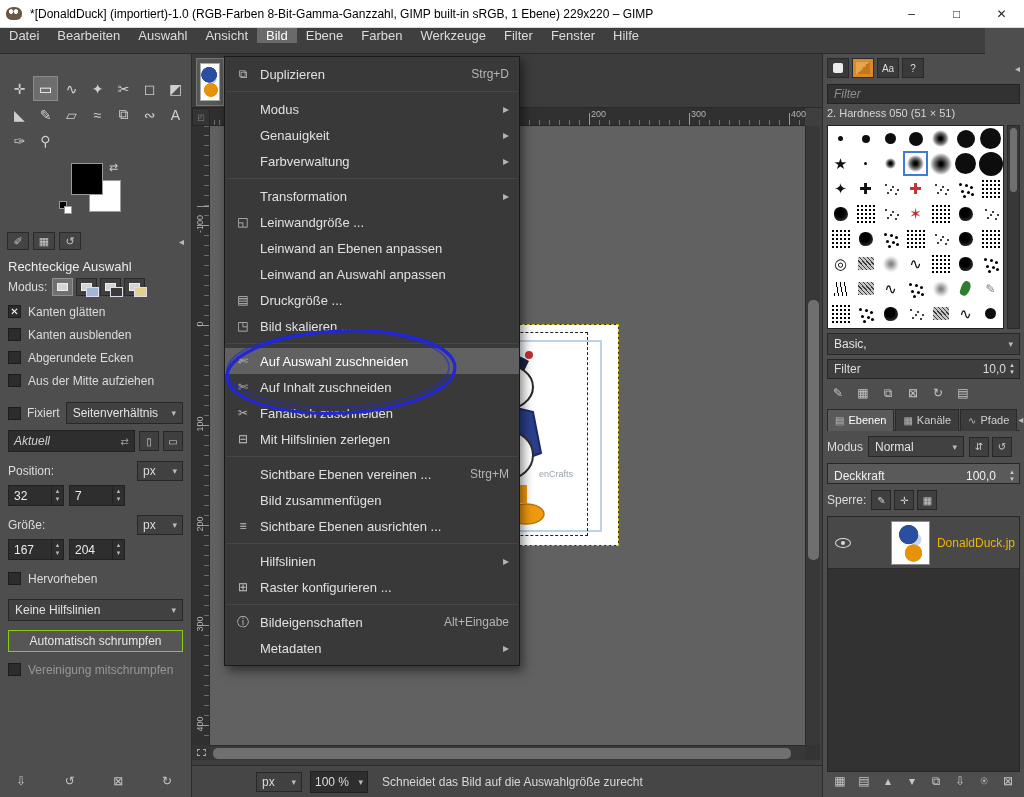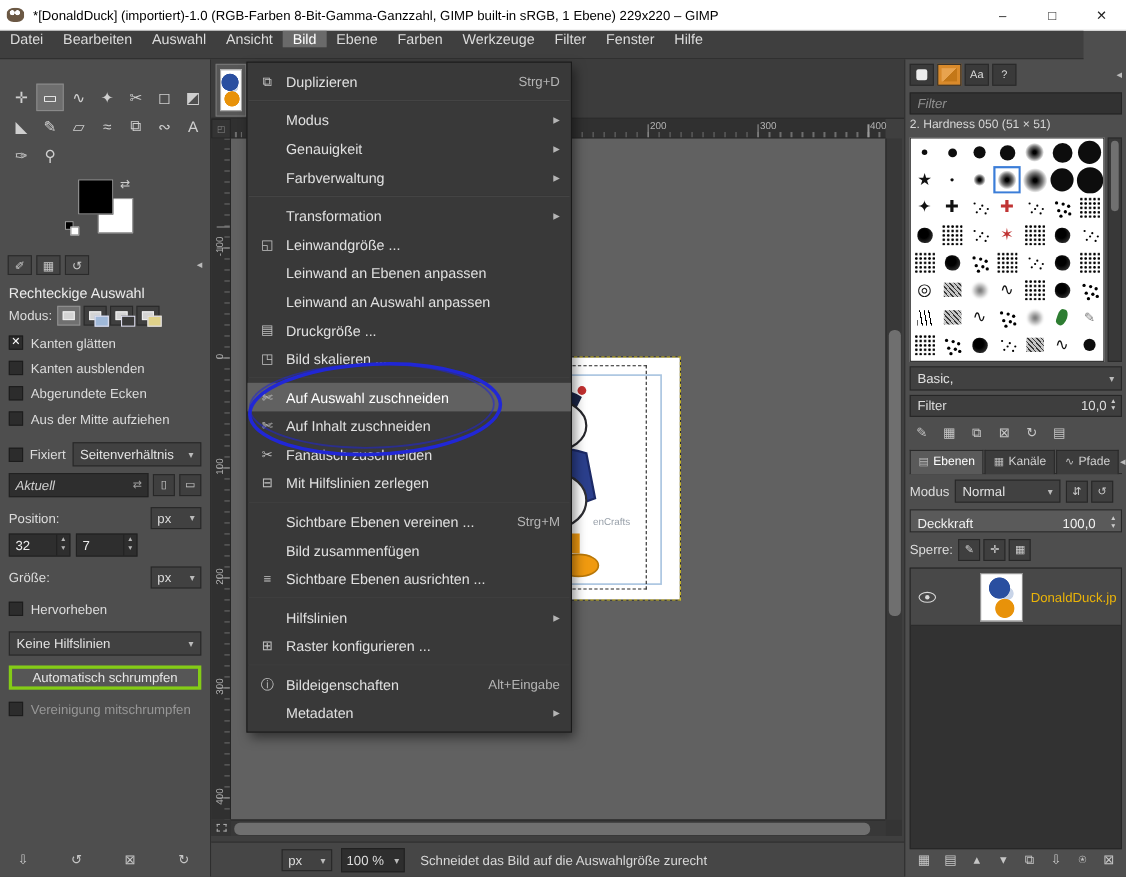--- a/index.html
+++ b/index.html
@@ -52,21 +52,21 @@
   .aspect-row{display:flex;gap:4px;margin:0 1px 4px;align-items:center}
   .text-field{flex:1;height:22px;background:#2e2e2e;border:1px solid #212121;display:flex;align-items:center;justify-content:space-between;padding:0 5px;color:#cfcfcf;font-style:italic;font-size:12px;cursor:text}
   .tf-icon{font-style:normal;font-size:10px;color:#9f9f9f}
   .small-btn{width:20px;height:20px;background:#3f3f3f;border:1px solid #272727;color:#ccc;display:flex;align-items:center;justify-content:center;font-size:10px;cursor:pointer;flex:none}
   .opt-label-row{display:flex;justify-content:space-between;align-items:center;margin:9px 1px 4px;font-size:12px}
   .unit-dd{width:46px;height:20px;background:#414141;border:1px solid #272727;display:flex;align-items:center;justify-content:space-between;padding:0 5px;cursor:pointer}
   .spin-row{display:flex;gap:5px;margin:0 1px}
   .spin{width:56px;height:21px;background:#2e2e2e;border:1px solid #212121;display:flex;align-items:stretch;cursor:text}
   .spin-val{flex:1;display:flex;align-items:center;padding-left:5px;font-size:12px;color:#ececec}
   .spin-btns{width:12px;display:flex;flex-direction:column;align-items:center;justify-content:center;font-size:6px;color:#b5b5b5;border-left:1px solid #222;line-height:1.2;cursor:pointer}
-  .wide-btn{margin:9px 1px 0;height:22px;background:#565656;border:3px solid #84cc16;display:flex;align-items:center;justify-content:center;font-size:12px;color:#e6e6e6;cursor:pointer}
+  .wide-btn{margin:9px 1px 0;height:22px;background:#565656;border:1px solid #84cc16;display:flex;align-items:center;justify-content:center;font-size:12px;color:#e6e6e6;cursor:pointer}
   .guides-dd{margin:9px 1px 0}
   .toolbox-footer{position:absolute;left:10px;bottom:6px;width:168px;display:flex;justify-content:space-between}
   .icon-btn{width:22px;height:20px;display:flex;align-items:center;justify-content:center;font-size:12px;color:#c6c6c6;background:transparent;border:1px solid transparent;cursor:pointer}
 
   
   .canvas-col{position:absolute;left:192px;top:54px;width:630px;height:743px;background:#3f3f3f}
   .tabstrip{position:absolute;left:0;top:0;width:100%;height:54px;background:#3c3c3c;border-bottom:1px solid #2a2a2a}
   .img-tab{position:absolute;left:4px;top:4px;width:28px;height:48px;background:#575757;border:1px solid #777;display:flex;align-items:center;justify-content:center;cursor:pointer}
   .duck-thumb{width:20px;height:38px;background:radial-gradient(circle at 45% 30%,#2a4fa0 0 28%,rgba(0,0,0,0) 30%),radial-gradient(circle at 55% 72%,#e8920a 0 24%,rgba(0,0,0,0) 26%),radial-gradient(circle at 62% 42%,#c8d4e8 0 18%,rgba(0,0,0,0) 20%),#fff;border:1px solid #aaa}
   .ruler-corner{position:absolute;left:0;top:54px;width:18px;height:18px;background:#343434;border:1px solid #262626;display:flex;align-items:center;justify-content:center;font-size:8px;color:#888}
@@ -304,20 +304,36 @@
     </span>
   </div>
 
   <div class="opt-label-row">
     <span>Größe:</span>
     <span class="unit-dd">
       <span>px</span>
       <span class="dd-arrow">▾</span>
     </span>
   </div>
+  <div class="spin-row">
+    <span class="spin">
+      <span class="spin-val">167</span>
+      <span class="spin-btns">
+          <span>▲</span>
+          <span>▼</span>
+        </span>
+    </span>
+    <span class="spin">
+      <span class="spin-val">204</span>
+      <span class="spin-btns">
+          <span>▲</span>
+          <span>▼</span>
+        </span>
+    </span>
+  </div>
 
   <div class="cb-row" style="margin-top:7px">
     <span class="cb"></span>
     <span>Hervorheben</span>
   </div>
 
   <div class="dd-btn guides-dd">
     <span>Keine Hilfslinien</span>
     <span class="dd-arrow">▾</span>
   </div>

